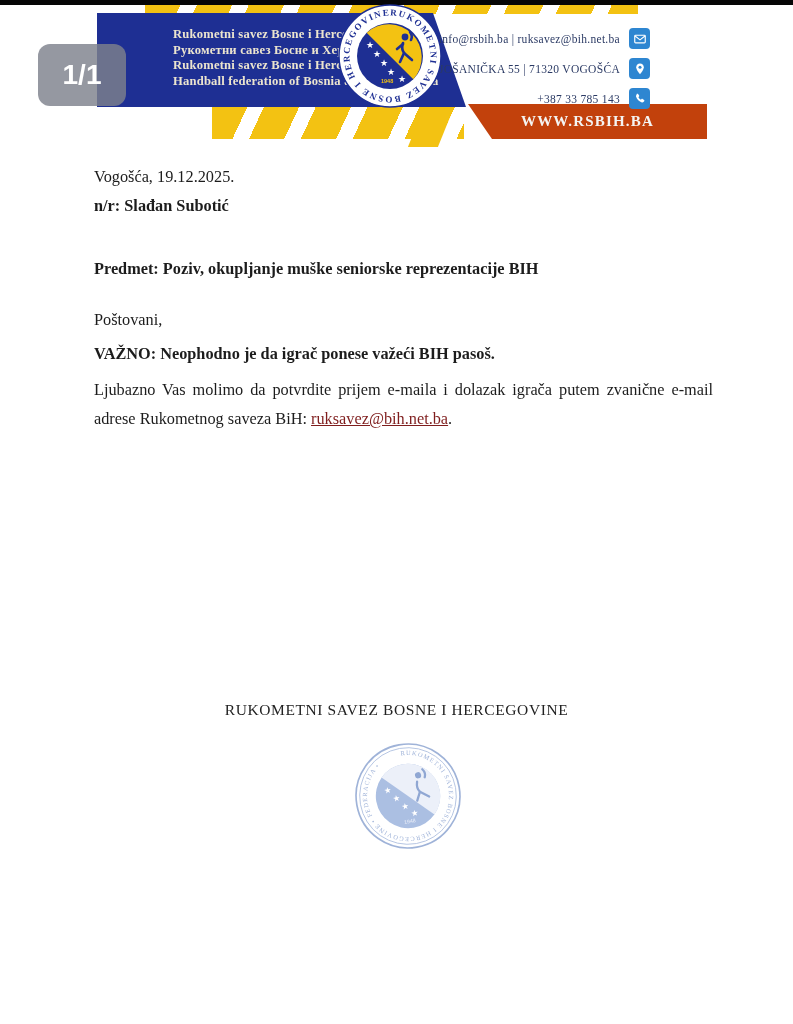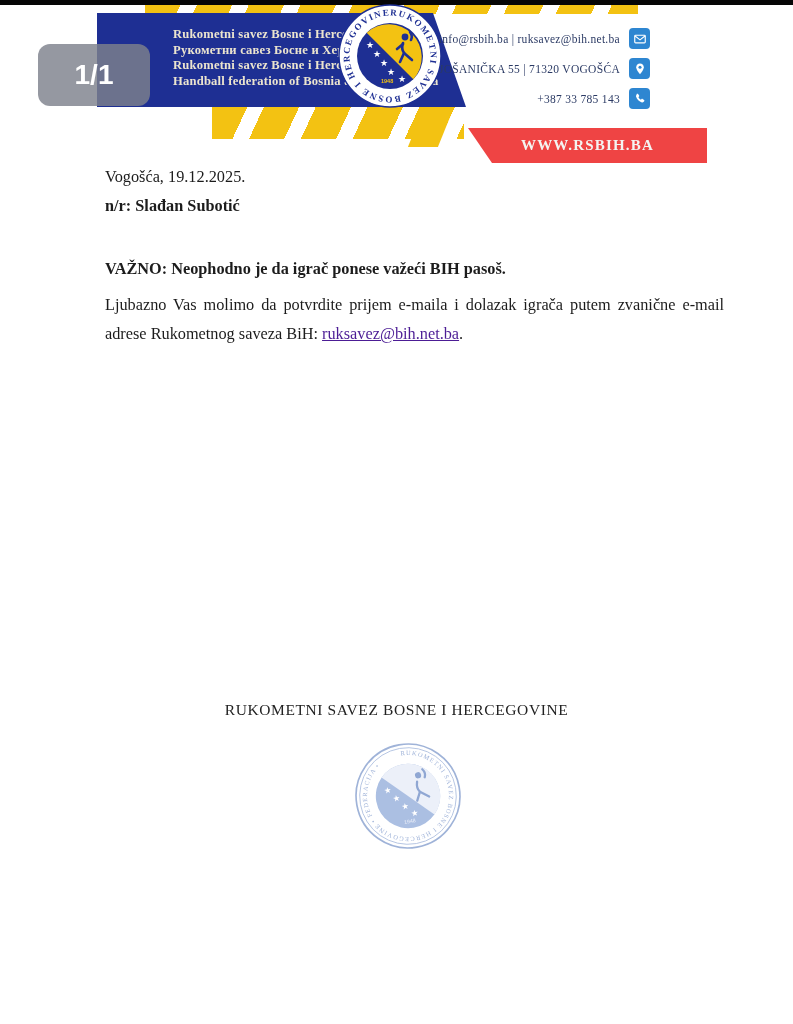--- a/index.html
+++ b/index.html
@@ -43,54 +43,54 @@
   }
   .contact-row { display:flex; align-items:center; justify-content:flex-end; margin-bottom:9px; height:21px;font-family:Liberation Serif, serif; }
   .contact-row .txt { margin-right:9px; white-space:nowrap; }
   .cicon {
     width:21px; height:21px; border-radius:4px; background:#2e86d1;
     display:flex; align-items:center; justify-content:center; flex:0 0 21px;
   }
   .cicon svg { width:14px; height:14px; display:block; }
 
   .www-banner {
-    position:absolute; left:468px; top:128px; width:239px; height:35px;
-    background:#ef4444;
+    position:absolute; left:468px; top:104px; width:239px; height:35px;
+    background:#c2410c;
     clip-path:polygon(0 0, 100% 0, 100% 100%, 24px 100%);
     display:flex; align-items:center; justify-content:center;
   }
   .www-banner span {
     color:#f4f4f2; font-size:15px; font-weight:600; letter-spacing:1.2px;
   }
 
   
   .page-indicator {
-    position:absolute; left:38px; top:44px; width:112px; height:62px;
+    position:absolute; left:38px; top:44px; width:88px; height:62px;
     background:rgba(126,129,140,.82); border-radius:12px; z-index:9;
     display:flex; align-items:center; justify-content:center;
     font-family:"Liberation Sans", sans-serif;
     color:#fff; font-size:28px; font-weight:700;
   }
 
   
   .letter {
     position:absolute; left:94px; top:162px; width:619px;
-    font-size:16.3px; line-height:29px;margin-left:11px;
+    font-size:16.3px; line-height:29px;
   }
   .letter p { margin:0; }
   .b { font-weight:700; }
   .just { text-align:justify; }
   .mb-att { margin-bottom:34px !important; }
   .mb-subj { margin-bottom:22px !important; }
   .mb-sal { margin-bottom:5px !important; }
   .mb-p1 { margin-bottom:3px !important; }
   .mb-p2 { margin-bottom:13px !important; }
   .mb-vazno { margin-bottom:7px !important; }
   .mb-p3 { margin-bottom:7px !important; }
-  .email-link { color:#4c1d95; text-decoration:underline; cursor:pointer; }
+  .email-link { color:#7f1d1d; text-decoration:underline; cursor:pointer; }
 
   .signature-org {
     position:absolute; left:0; top:701px; width:793px; text-align:center;
     font-size:15.5px; letter-spacing:.6px; color:#222;
   }
   .stamp { position:absolute; left:354px; top:742px; width:108px; height:108px; opacity:.85; transform:rotate(-10deg); }
 </style>
 </head>
 <body>
 
@@ -169,20 +169,22 @@
     <span>WWW.RSBIH.BA</span>
   </div>
 
   <div class="page-indicator">
     <span>1/1</span>
   </div>
 
   <div class="letter">
     <p>Vogošća, 19.12.2025.</p>
     <p class="b mb-att">n/r: Slađan Subotić</p>
+    <p class="b mb-subj">Predmet: Poziv, okupljanje muške seniorske reprezentacije BIH</p>
+    <p class="mb-sal">Poštovani,</p>
     <p class="b mb-vazno">VAŽNO: Neophodno je da igrač ponese važeći BIH pasoš.</p>
     <p class="just mb-p3">
       <span>Ljubazno Vas molimo da potvrdite prijem e-maila i dolazak igrača putem zvanične e-mail adrese Rukometnog saveza BiH: </span><a class="email-link">ruksavez@bih.net.ba</a><span>.</span>
     </p>
   </div>
 
   <div class="signature-org">RUKOMETNI SAVEZ BOSNE I HERCEGOVINE</div>
 
   <svg class="stamp" viewBox="-52 -52 104 104">
     <circle cx="0" cy="0" r="50" fill="none" stroke="#8fa6d2" stroke-width="1.6"></circle>

